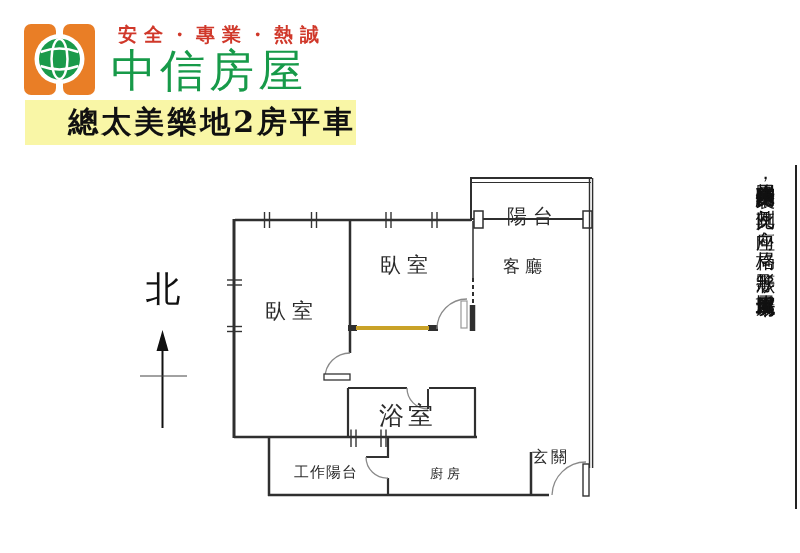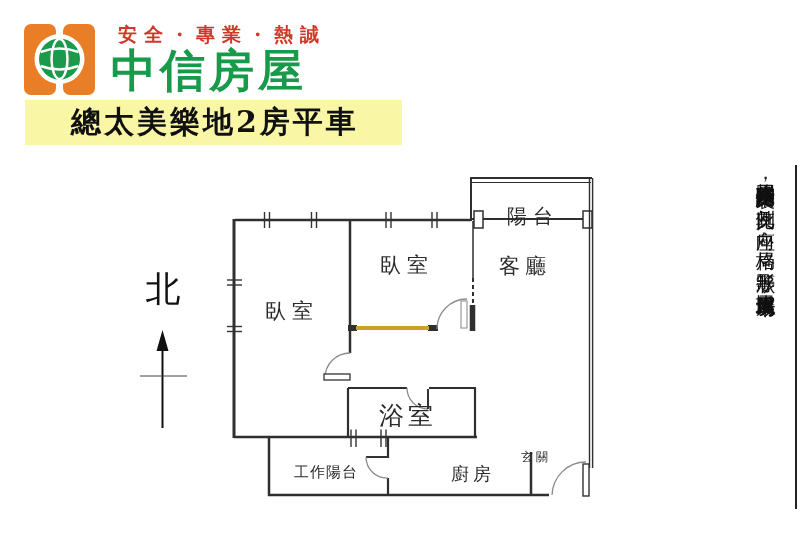--- a/index.html
+++ b/index.html
@@ -3,37 +3,37 @@
 <meta charset="utf-8">
 <style>
   html,body{margin:0;padding:0;background:#ffffff;}
   .canvas{position:relative;width:800px;height:509px;background:#fff;overflow:hidden;
           font-family:"DejaVu Serif","Liberation Serif",serif;}
   
   .logo-svg{position:absolute;left:23px;top:20px;}
   .brand-tagline{position:absolute;left:118px;top:22px;font-size:19px;font-weight:bold;
                  letter-spacing:7px;color:var(--brand-red,#d0382a);
                  font-family:"DejaVu Sans","Liberation Sans",sans-serif;white-space:nowrap;}
-  .brand-name{position:absolute;left:111px;top:41px;font-size:45px;font-weight:bold;
+  .brand-name{position:absolute;left:111px;top:41px;font-size:45px;font-weight:normal;
               letter-spacing:4px;color:var(--brand-green-text,#179a49);
               font-family:"DejaVu Sans","Liberation Sans",sans-serif;white-space:nowrap;}
   .listing-banner{position:absolute;left:25px;top:100px;width:331px;height:45px;
-                  background:var(--banner-bg,#f9f6a6);display:flex;align-items:center;justify-content:flex-start;padding-left:46px;}
+                  background:var(--banner-bg,#f9f6a6);display:flex;align-items:center;justify-content:flex-end;}
   .listing-banner span{font-size:30px;font-weight:bold;color:#111;letter-spacing:3px;white-space:nowrap;}
   
   .plan-svg{position:absolute;left:0;top:0;}
   .room-label{position:absolute;transform:translate(-50%,-50%);color:#2b2b2b;white-space:nowrap;}
   .lb-balcony{left:533px;top:216px;font-size:20px;letter-spacing:6px;}
-  .lb-living{left:525px;top:266px;font-size:21px;letter-spacing:5px;}
+  .lb-living{left:525px;top:266px;font-size:17px;letter-spacing:5px;}
   .lb-bed-mid{left:407px;top:265px;font-size:21px;letter-spacing:6px;}
   .lb-bed-left{left:292px;top:311px;font-size:21px;letter-spacing:6px;}
   .lb-bath{left:408px;top:415px;font-size:25px;letter-spacing:4px;}
   .lb-utility{left:326px;top:472px;font-size:15px;letter-spacing:1px;}
-  .lb-kitchen{left:473px;top:474px;font-size:18px;letter-spacing:4px;}
-  .lb-entry{left:536px;top:457px;font-size:12px;letter-spacing:3px;}
+  .lb-kitchen{left:447px;top:474px;font-size:13px;letter-spacing:4px;}
+  .lb-entry{left:551px;top:457px;font-size:16px;letter-spacing:3px;}
   .north-label{position:absolute;left:163px;top:289px;transform:translate(-50%,-50%);
                font-size:35px;color:#111;}
   
   .disclaimer{position:absolute;top:168px;right:22px;height:358px;
               writing-mode:vertical-rl;font-size:19.5px;line-height:26px;
               letter-spacing:0.5px;color:#111;}
   .right-rule{position:absolute;left:795px;top:165px;width:2px;height:360px;background:#222;}
 </style>
 </head>
 <body>

